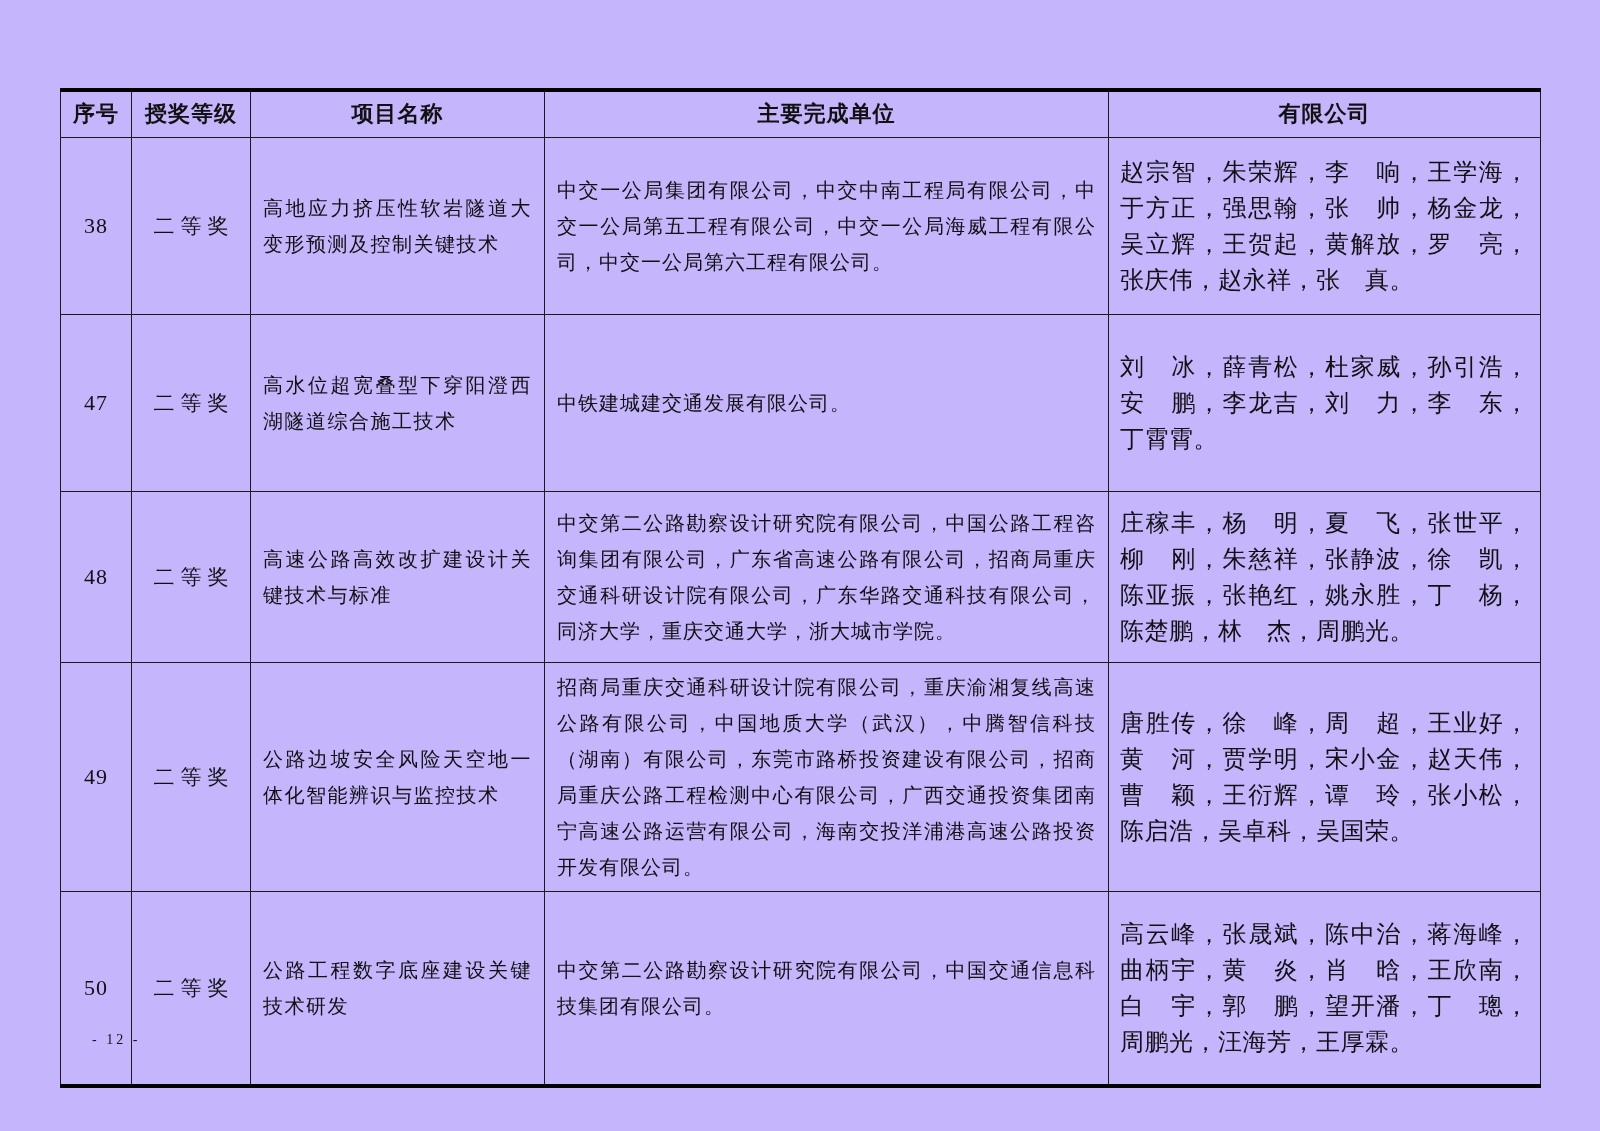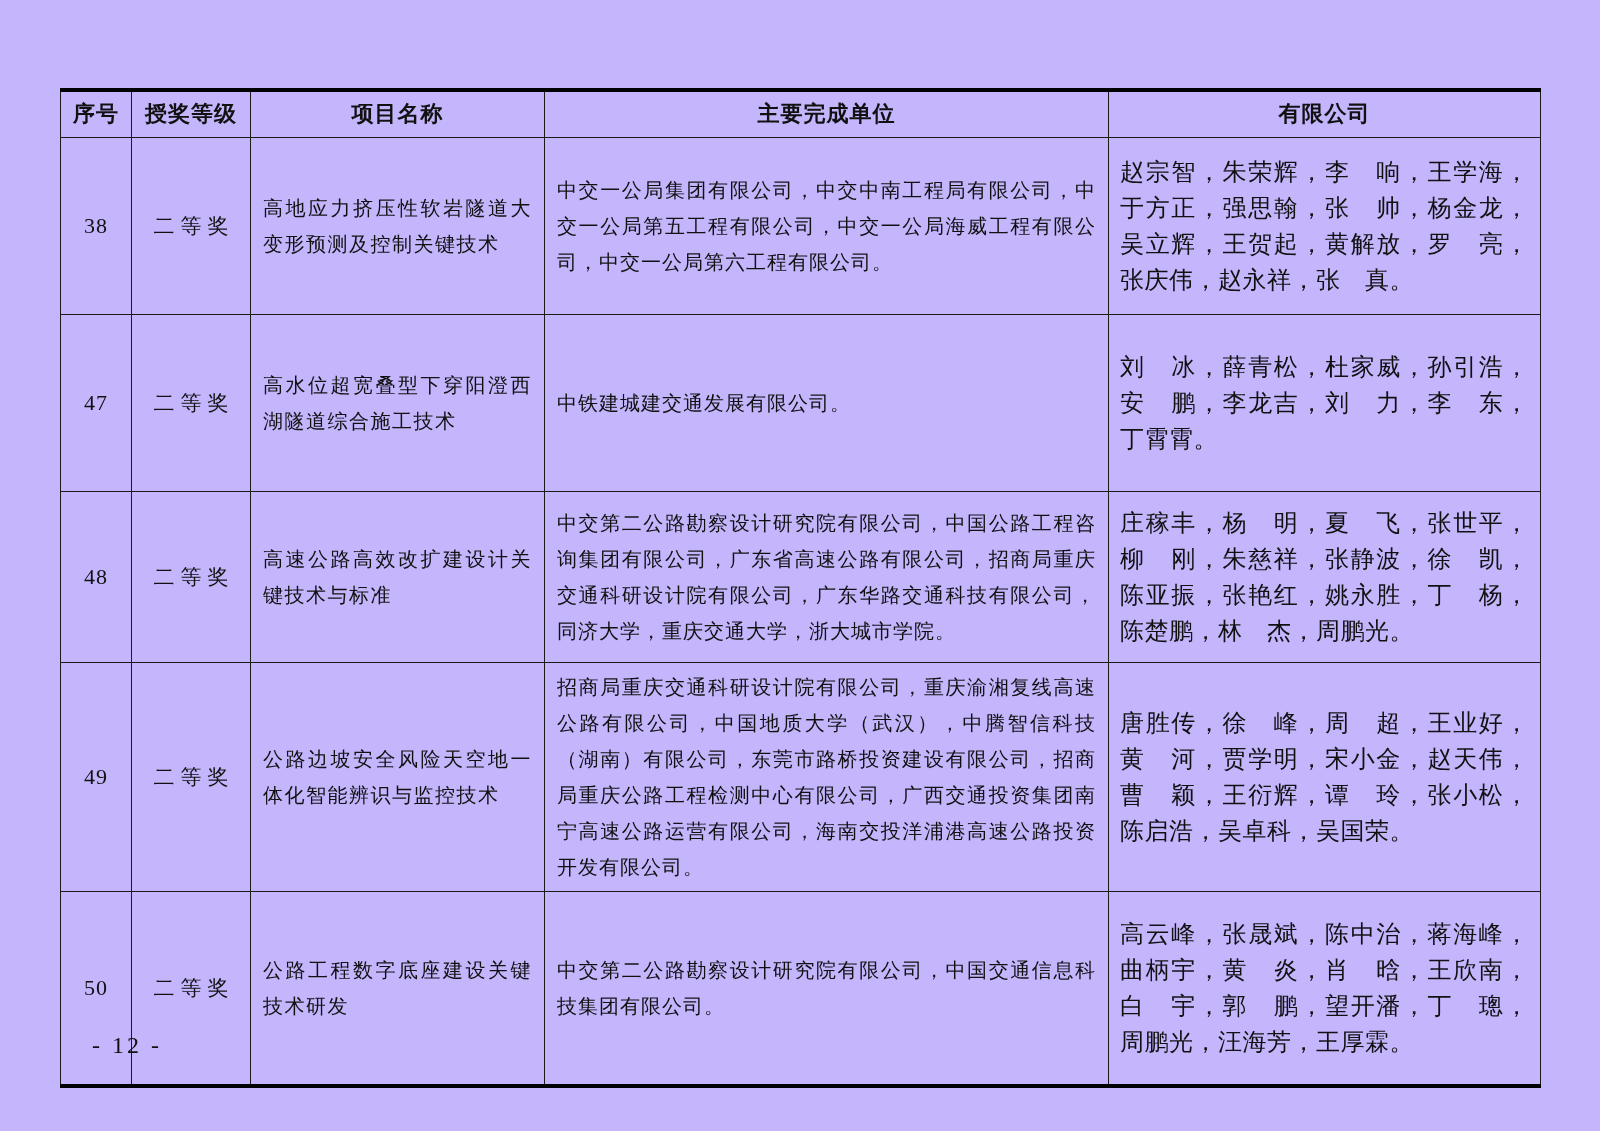--- a/index.html
+++ b/index.html
@@ -77,21 +77,21 @@
     font-size: 24px;
     line-height: 36px;
     letter-spacing: 0.5px;
     text-align: justify;
     padding: 6px 11px;
   }
   .page-number {
     position: absolute;
     left: 92px;
     top: 1032px;
-    font-size: 24px;
+    font-size: 14px;
     letter-spacing: 3px;
     color: #111111;
   }
 </style>
 </head>
 <body>
 
 <div class="page">
 
   <table class="awards-table">

